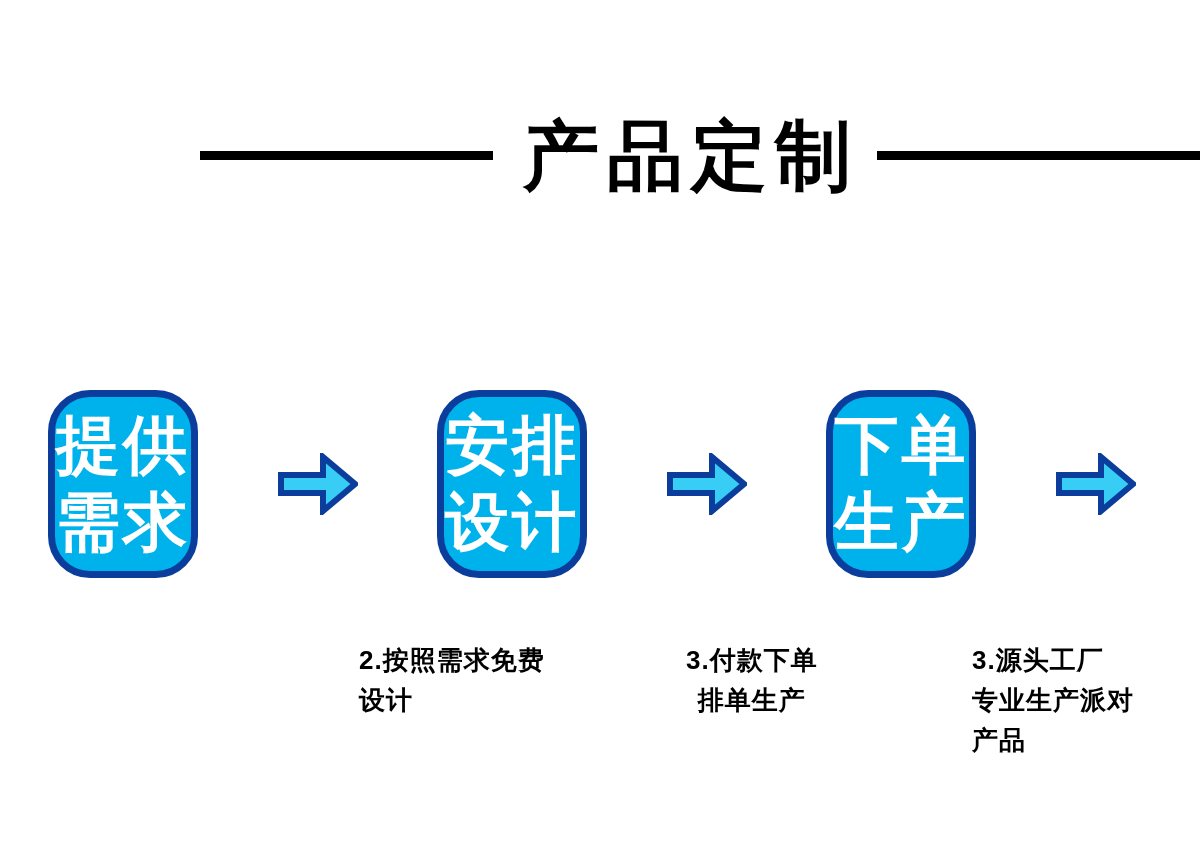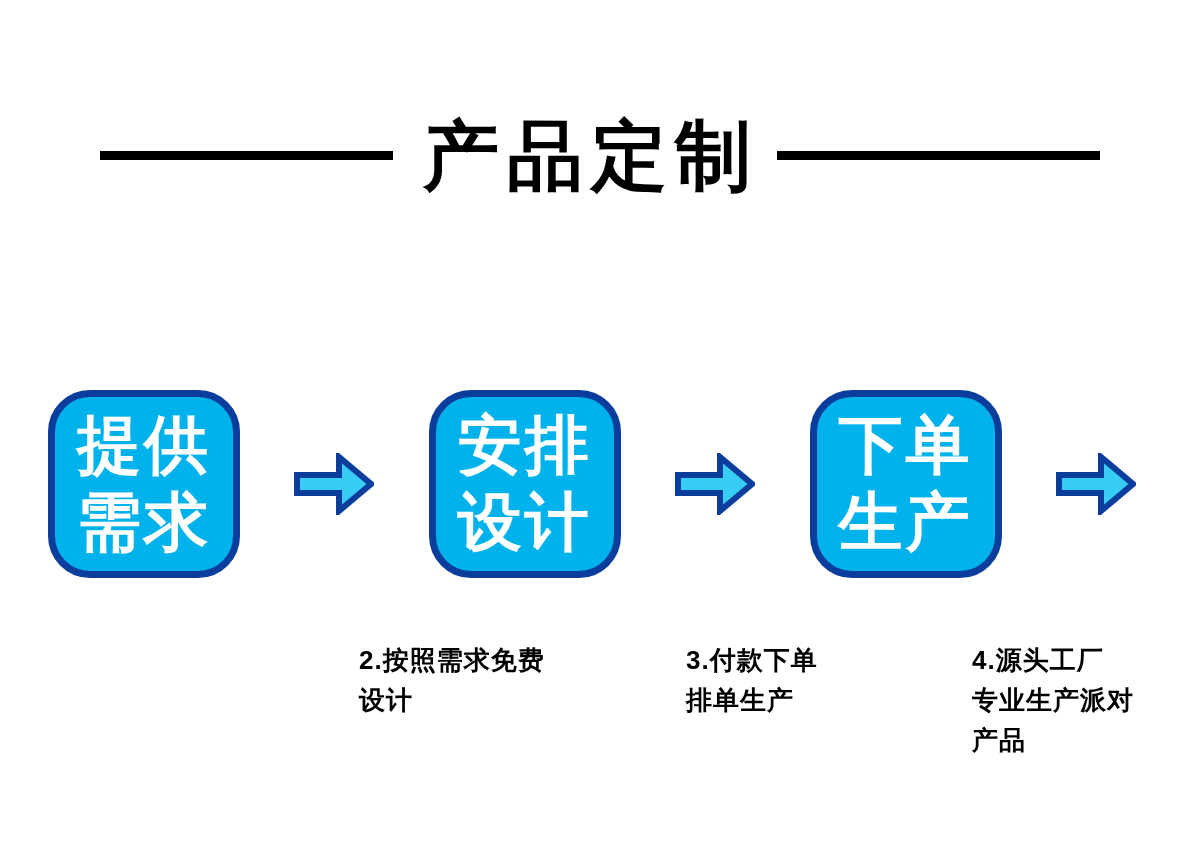--- a/index.html
+++ b/index.html
@@ -17,21 +17,21 @@
   }
 
   
   .title-row {
     position: absolute;
     top: 112px;
     left: 0;
     width: 100%;
     display: flex;
     align-items: center;
-    justify-content: center;
+    justify-content: flex-end;
   }
   .title-rule {
     height: 9px;
     background: var(--text-black, #000000);
   }
   .title-rule.left  { width: 293px; margin-right: 30px; }
   .title-rule.right { width: 323px; margin-left: 18px; }
   .page-title {
     margin: 0;
     font-size: 76px;
@@ -61,21 +61,21 @@
     top: 390px;
     left: 48px;
     width: 1088px;
     height: 188px;
     display: flex;
     justify-content: space-between;
     align-items: center;
   }
   .step-box {
     box-sizing: border-box;
-    width: 192px;
+    width: 150px;
     height: 188px;
     background: var(--box-fill, #00B2EB);
     border: 7px solid var(--box-border, #0B3E9C);
     border-radius: 42px;
     display: flex;
     align-items: center;
     justify-content: center;
     flex: 0 0 auto;
   }
   .step-label {
@@ -102,21 +102,21 @@
     top: 640px;
     font-size: 26px;
     font-weight: bold;
     line-height: 40px;
     color: var(--text-black, #000000);
     white-space: pre-line;
     letter-spacing: 1px;
   }
   .desc-1 { left: 54px;  }
   .desc-2 { left: 359px; }
-  .desc-3 { left: 686px; }
+  .desc-3 { left: 686px; text-align: center; }
   .desc-4 { left: 972px; }
 </style>
 </head>
 <body>
 
 <div class="page">
 
   <div class="title-row">
     <div class="title-rule left"></div>
     <h1 class="page-title">产品定制</h1>
@@ -159,17 +159,17 @@
       </svg>
     </div>
 
 
   </div>
 
   <div class="step-desc desc-2">2.按照需求免费
 设计</div>
   <div class="step-desc desc-3">3.付款下单
 排单生产</div>
-  <div class="step-desc desc-4">4.源头工厂
+  <div class="step-desc desc-4">3.源头工厂
 专业生产派对
 产品</div>
 
 </div>
 
 </body></html>

